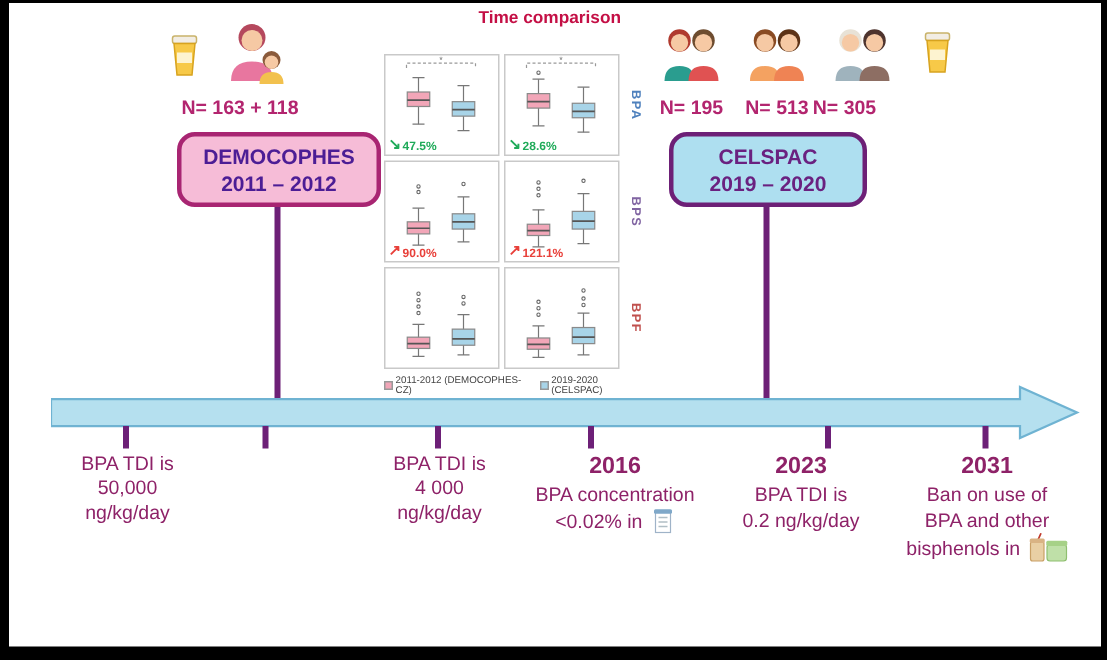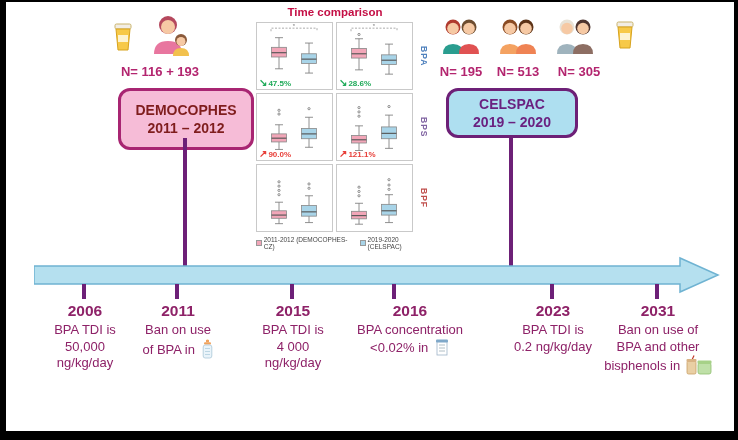--- a/index.html
+++ b/index.html
@@ -3,35 +3,35 @@
 <meta charset="utf-8">
 <style>
   *{box-sizing:border-box;margin:0;padding:0}
   html,body{width:738px;height:440px;background:#fff}
   body{font-family:"Liberation Sans",sans-serif}
   .stage{position:relative;width:738px;height:440px;background:#fff;overflow:hidden;
          border:2px solid #000;border-left-width:6px;border-right-width:4px;border-bottom-width:9px}
 
   
   .chartbox{position:absolute;left:250px;top:4px;width:180px}
-  .chart-title{font-size:11.5px;font-weight:bold;text-align:center;width:158px;margin-bottom:4px;color:#c40f45}
+  .chart-title{font-size:11.5px;font-weight:bold;text-align:right;width:158px;margin-bottom:18px;color:#c40f45}
   .chart-grid{display:grid;grid-template-columns:77px 77px 16px;grid-auto-rows:68px;gap:3px}
   .panel{position:relative;background:#fff;border:1px solid #c9c9c9}
   .panel svg{display:block;width:100%;height:100%}
   .row-label{writing-mode:vertical-rl;font-size:8.5px;font-weight:bold;display:flex;align-items:center;justify-content:center;letter-spacing:1px}
   .chg{position:absolute;left:2px;bottom:1px;font-size:8px;font-weight:bold;display:flex;align-items:center;gap:1px}
   .chg-arrow{font-size:10px;line-height:1}
   .legend{display:flex;gap:8px;justify-content:center;margin-top:4px;font-size:6.5px;color:#444;width:174px}
   .legend-item{display:flex;align-items:center;gap:2px}
   .legend-swatch{width:6px;height:6px;display:inline-block;border:0.5px solid #999}
 
   
   .nlabel{position:absolute;color:#b3256f;font-weight:bold;font-size:13px;text-align:center}
   .studybox{position:absolute;border-radius:12px;text-align:center;font-weight:bold;font-size:14px;line-height:1.3;display:flex;flex-direction:column;justify-content:center}
-  .demo{left:112px;top:86px;width:136px;height:62px;background:#f6bcd7;border:3px solid #a82572;color:#7f1d1d}
+  .demo{left:112px;top:86px;width:136px;height:50px;background:#f6bcd7;border:3px solid #a82572;color:#4c1d95}
   .cel{left:440px;top:86px;width:132px;height:50px;background:#aedff0;border:3px solid #6d2077;color:#6a2180}
   .connector{position:absolute;top:136px;width:4px;height:128px;background:#6d2077}
 
   
   .tick{position:absolute;width:3.5px;height:15px;background:#6d2077;top:282px}
   .event{position:absolute;top:299px;width:132px;text-align:center;color:#8e2268;font-size:13px;line-height:1.25}
   .event .year{font-size:15.5px;font-weight:bold;margin-bottom:2px}
   .bold{font-weight:normal}
   .icon{position:absolute}
   .inline-icon{vertical-align:-5px;margin-left:2px}
@@ -178,21 +178,21 @@
     <rect x="8" y="13" width="10" height="7" fill="#fdf3d0"></rect>
   </svg>
   <svg class="icon" style="left:142px;top:12px" width="46" height="46" viewBox="0 0 46 46">
     <circle cx="20" cy="11" r="9" fill="#b5485d"></circle>
     <circle cx="20" cy="13" r="7" fill="#f6c9a4"></circle>
     <path d="M6 40 q0-13 14-13 q14 0 14 13 z" fill="#e8769f"></path>
     <circle cx="33" cy="26" r="6" fill="#8a5a3b"></circle>
     <circle cx="33" cy="27.5" r="4.5" fill="#f6c9a4"></circle>
     <path d="M25 42 q0-8 8-8 q8 0 8 8 z" fill="#f2c14e"></path>
   </svg>
-  <div class="nlabel" style="left:104px;top:62px;width:100px">N= 116 + 193</div>
+  <div class="nlabel" style="left:104px;top:62px;width:100px">N= 163 + 118</div>
   <div class="studybox demo">
     <div>DEMOCOPHES</div>
     <div>2011 – 2012</div>
   </div>
   <div class="connector" style="left:177px"></div>
 
   <svg class="icon" style="left:434px;top:14px" width="42" height="42" viewBox="0 0 42 42">
     <circle cx="13" cy="11" r="7.5" fill="#b03a2e"></circle>
       <circle cx="13" cy="12.5" r="5.8" fill="#f6c9a4"></circle>
     <path d="M3 38 q0-10 10-10 q10 0 10 10 z" fill="#2a9d8f"></path>
@@ -216,82 +216,67 @@
       <circle cx="29" cy="12.5" r="5.8" fill="#f6c9a4"></circle>
     <path d="M19 38 q0-10 10-10 q10 0 10 10 z" fill="#8d6e63"></path>
   </svg>
   <svg class="icon" style="left:606px;top:18px" width="26" height="30" viewBox="0 0 26 30">
     <rect x="5" y="2" width="16" height="5" rx="1.5" fill="#f2ede4" stroke="#c9b36a" stroke-width="1"></rect>
     <path d="M6 7 L20 7 L18 28 L8 28 Z" fill="#f7c948" stroke="#d7a31f" stroke-width="1"></path>
     <rect x="8" y="13" width="10" height="7" fill="#fdf3d0"></rect>
   </svg>
   <div class="nlabel" style="left:430px;top:62px;width:50px">N= 195</div>
   <div class="nlabel" style="left:487px;top:62px;width:50px">N= 513</div>
-  <div class="nlabel" style="left:548px;top:62px;width:50px">N= 305</div>
+  <div class="nlabel" style="left:532px;top:62px;width:50px">N= 305</div>
   <div class="studybox cel">
     <div>CELSPAC</div>
     <div>2019 – 2020</div>
   </div>
   <div class="connector" style="left:503px"></div>
 
   <svg class="icon" style="left:28px;top:252px" width="690" height="42" viewBox="0 0 690 42">
     <path d="M0 12 H646 V4 L684 21 L646 38 V30 H0 Z" fill="#b5e0ef" stroke="#6fb3d2" stroke-width="1.5"></path>
   </svg>
 
   <div class="tick" style="left:76px"></div>
   <div class="tick" style="left:169px"></div>
   <div class="tick" style="left:284px"></div>
   <div class="tick" style="left:386px"></div>
   <div class="tick" style="left:544px"></div>
   <div class="tick" style="left:649px"></div>
 
   <div class="event" style="left:13px">
-    <div class="year">2006</div>
     <div>BPA TDI is</div>
     <div class="bold">50,000</div>
     <div>ng/kg/day</div>
   </div>
 
-  <div class="event" style="left:106px">
-    <div class="year">2011</div>
-    <div>Ban on use</div>
-    <div>
-      <span>of BPA in</span>
-      <svg class="inline-icon" width="13" height="20" viewBox="0 0 13 20">
-        <path d="M5 1 q1.5-1.2 3 0 l0 2.2 -3 0 z" fill="#f0a35e"></path>
-        <rect x="3" y="3.2" width="7" height="2.4" rx="1" fill="#f0a35e"></rect>
-        <rect x="2.2" y="6" width="8.6" height="13" rx="2" fill="#eaf4fa" stroke="#a9c6d8" stroke-width="0.8"></rect>
-        <path d="M4 9.5 h5 M4 12.5 h5 M4 15.5 h5" stroke="#bcd6e4" stroke-width="1"></path>
-      </svg>
-    </div>
-  </div>
 
   <div class="event" style="left:221px">
-    <div class="year">2015</div>
     <div>BPA TDI is</div>
     <div class="bold">4 000</div>
     <div>ng/kg/day</div>
   </div>
 
   <div class="event" style="left:338px">
     <div class="year">2016</div>
     <div>BPA concentration</div>
     <div>
       <span>&lt;0.02% in</span>
       <svg class="inline-icon" width="16" height="18" viewBox="0 0 16 18">
         <rect x="3" y="2" width="10" height="14" fill="#fff" stroke="#9fb3c8" stroke-width="0.8"></rect>
         <line x1="5" y1="6" x2="11" y2="6" stroke="#b0bec5" stroke-width="1"></line>
         <line x1="5" y1="9" x2="11" y2="9" stroke="#b0bec5" stroke-width="1"></line>
         <line x1="5" y1="12" x2="11" y2="12" stroke="#b0bec5" stroke-width="1"></line>
         <rect x="2" y="0.5" width="12" height="3" rx="1" fill="#7fa8c9"></rect>
       </svg>
     </div>
   </div>
 
-  <div class="event" style="left:481px">
+  <div class="event" style="left:462px">
     <div class="year">2023</div>
     <div>BPA TDI is</div>
     <div>
       <span class="bold">0.2</span>
       <span>ng/kg/day</span>
     </div>
   </div>
 
   <div class="event" style="left:586px">
     <div class="year">2031</div>

